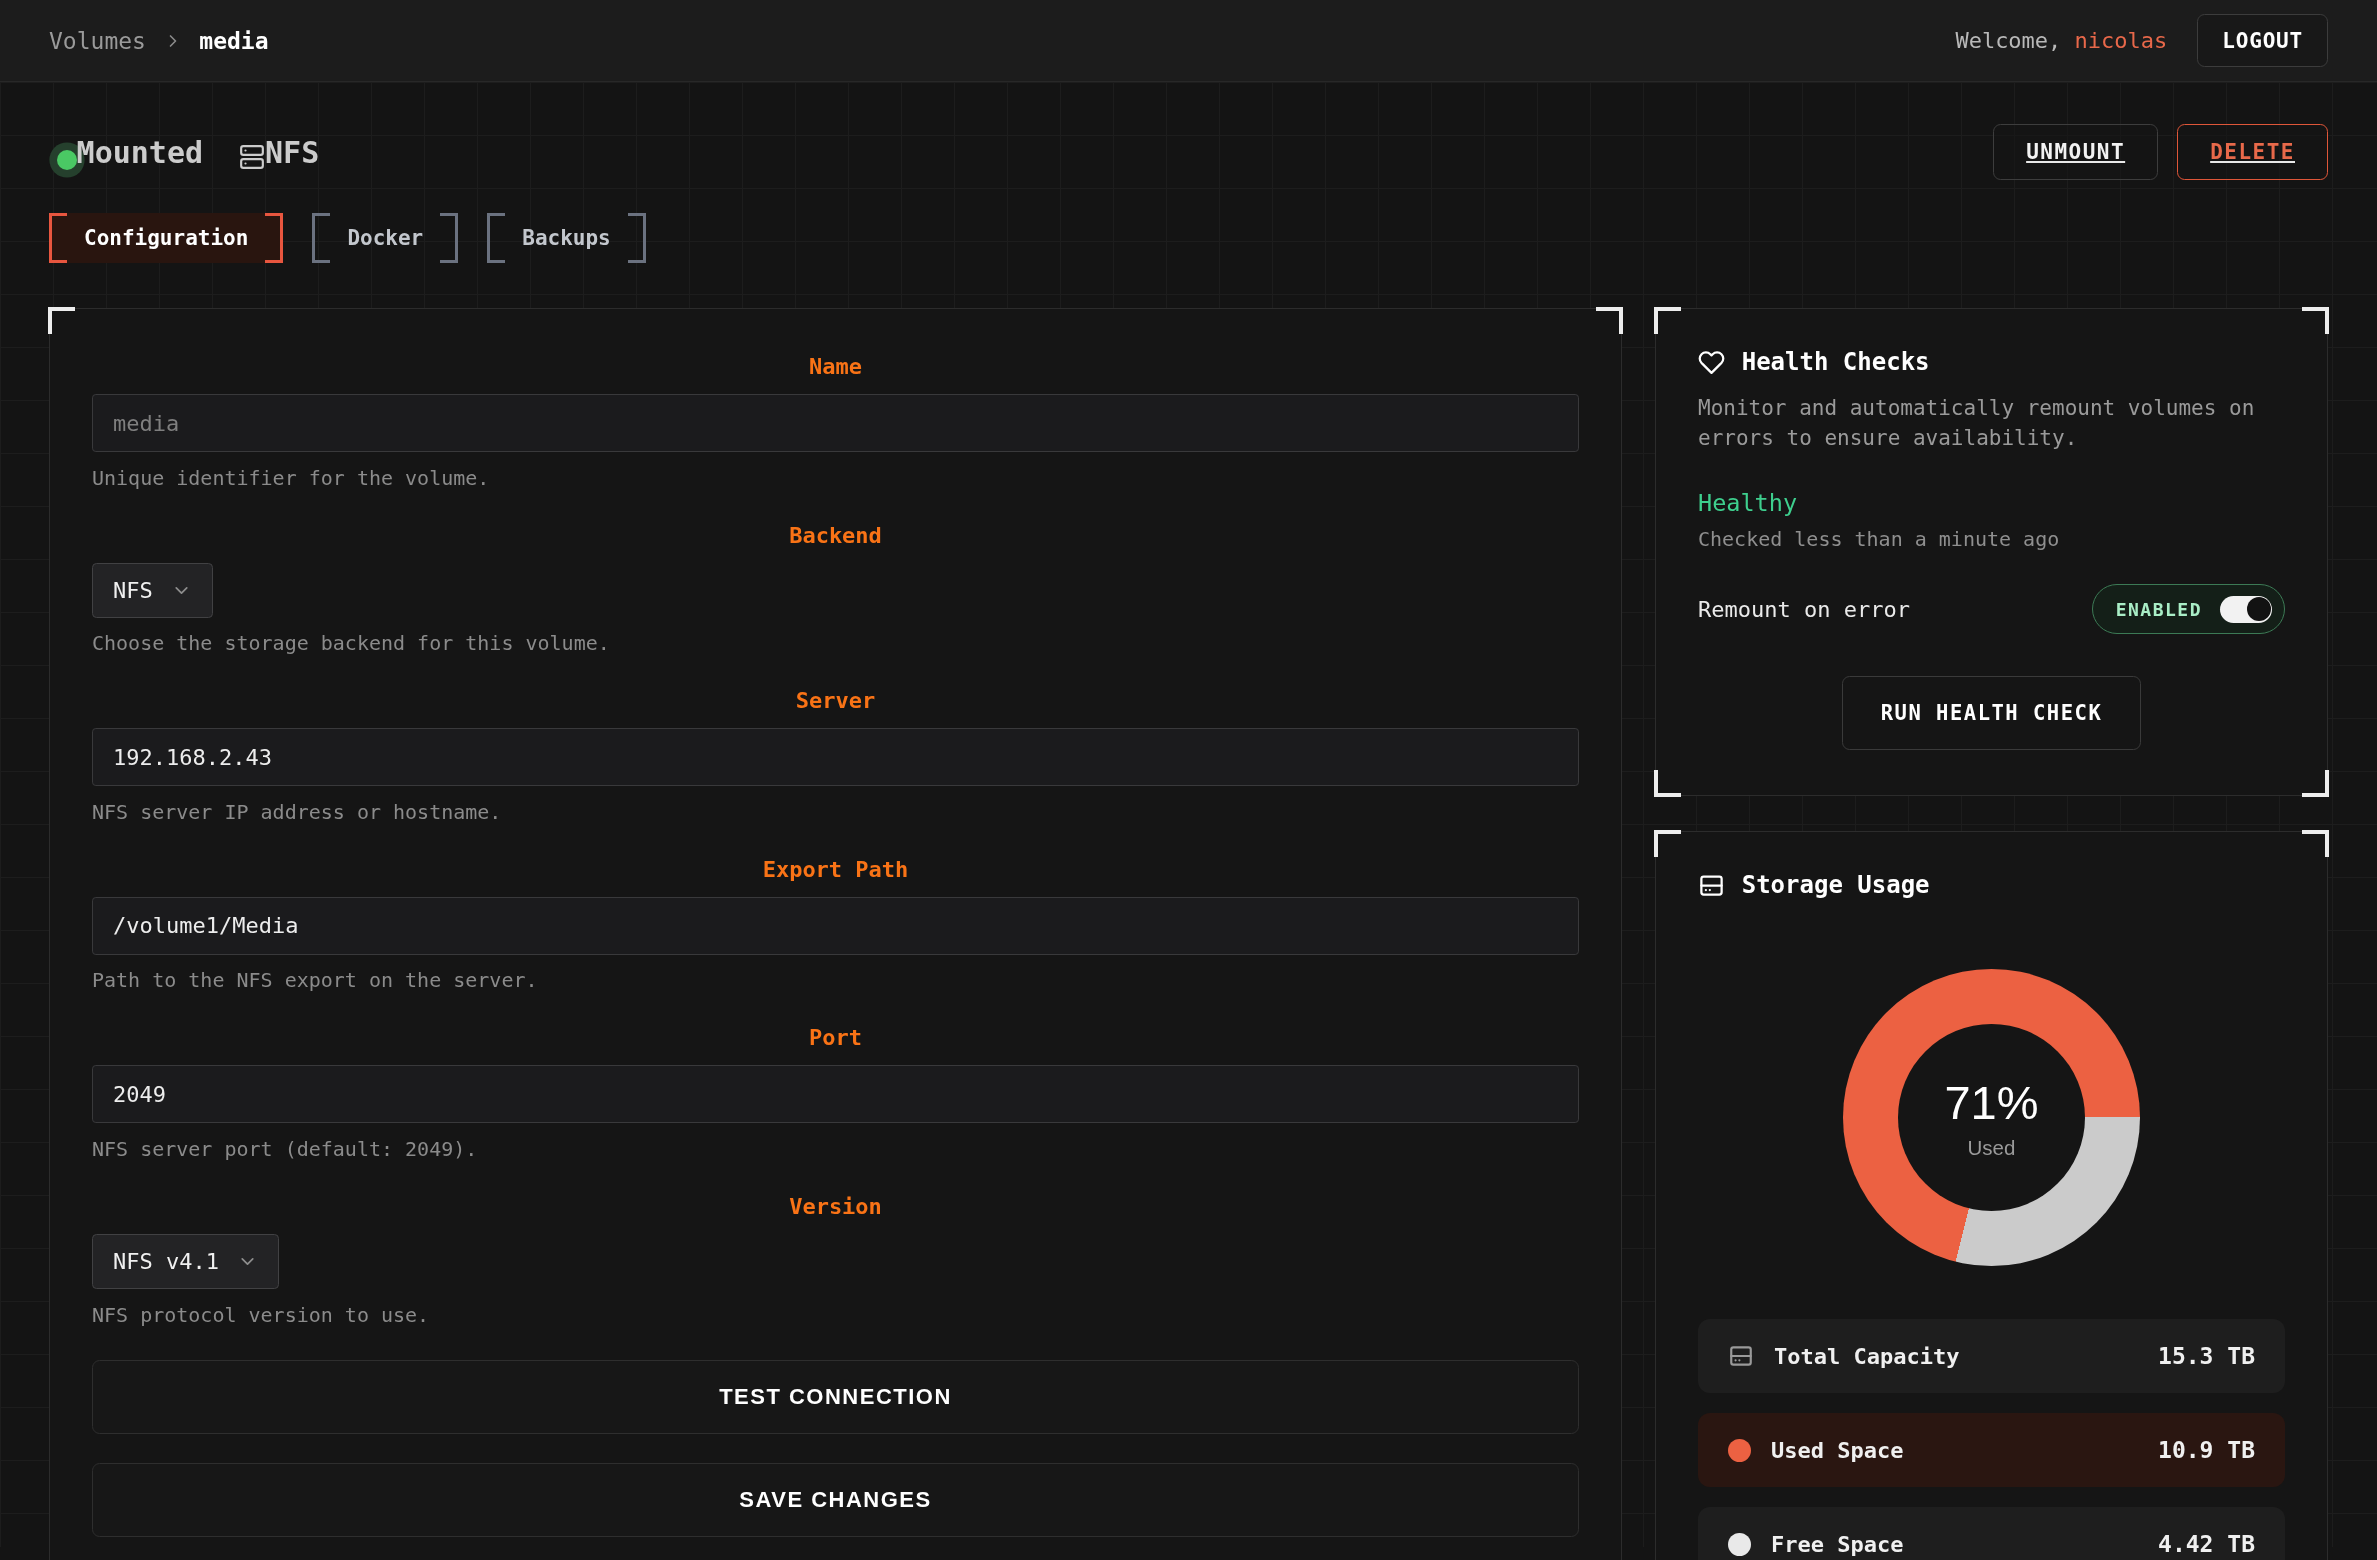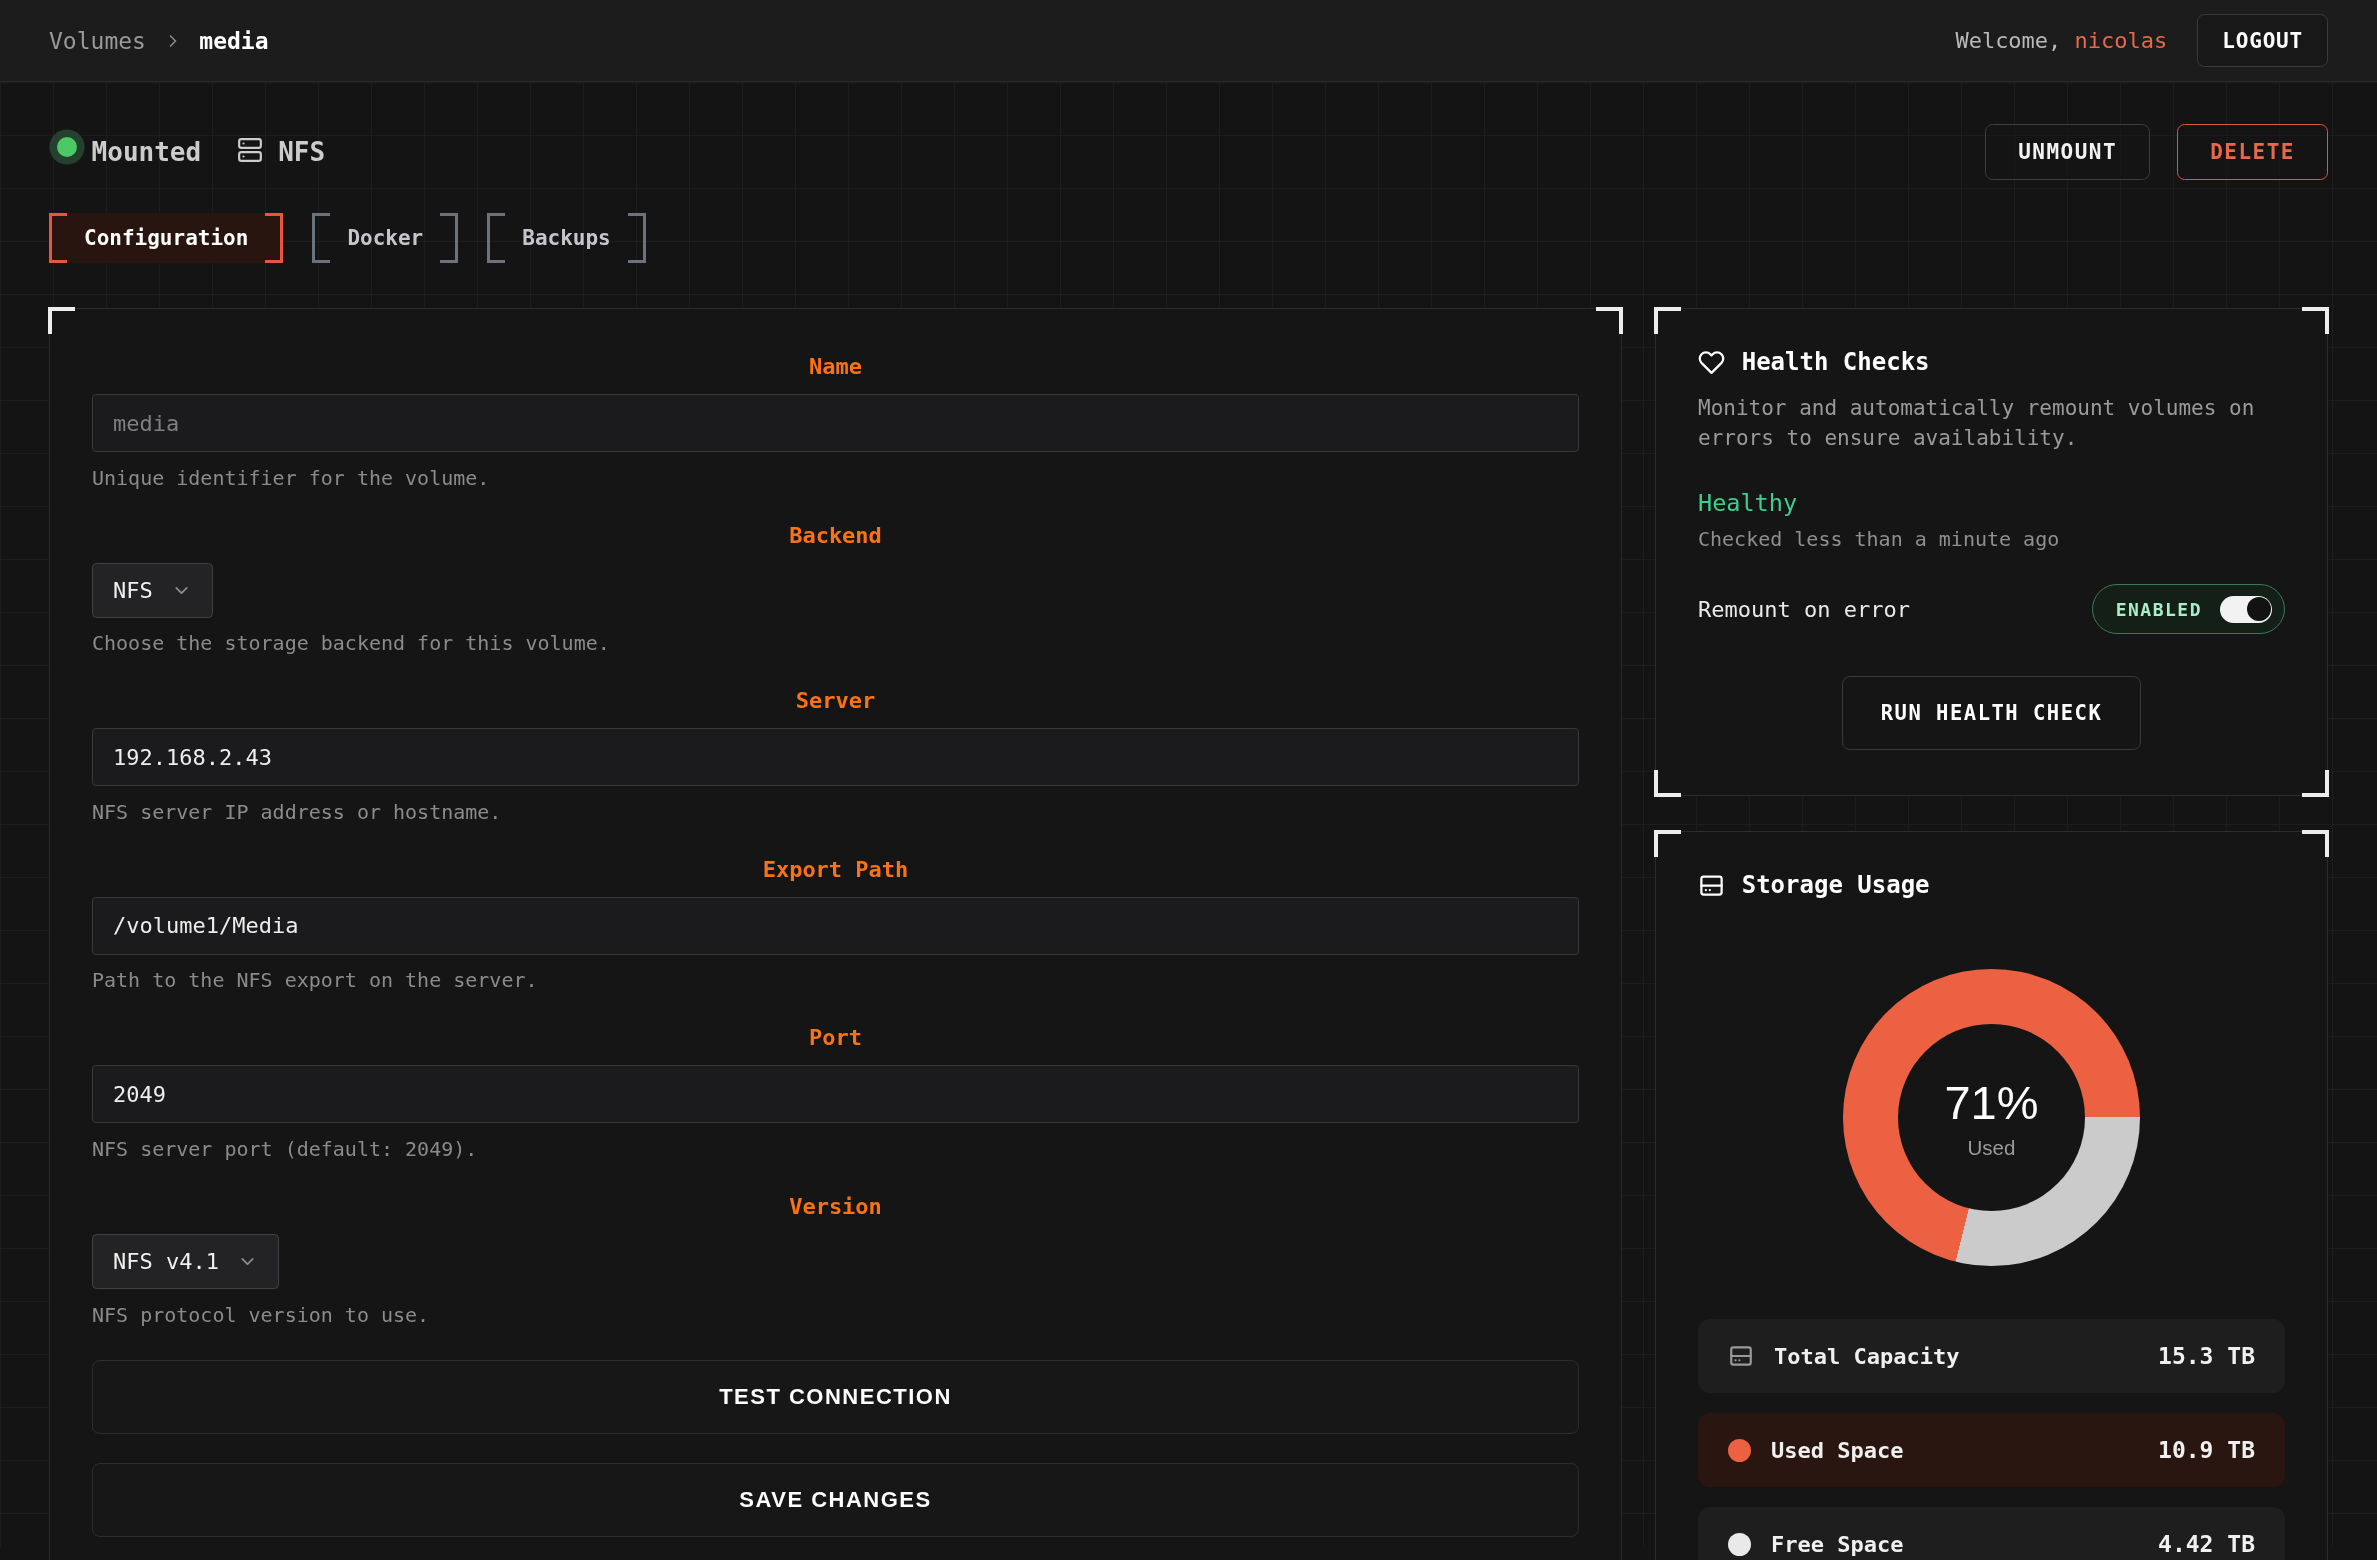--- a/index.html
+++ b/index.html
@@ -23,23 +23,23 @@
   
   .content { height:1465px; padding:42px 49px 0;
              background-color:#141414;
              background-image:linear-gradient(#1d1d1d 1.5px, transparent 1.5px),
                               linear-gradient(90deg, #1d1d1d 1.5px, transparent 1.5px);
              background-size:53px 53px; }
 
   
   .status-row { display:flex; align-items:center; justify-content:space-between; margin-bottom:33px; }
   .status-left { display:flex; align-items:center; gap:36px; }
-  .status-item { display:flex; align-items:flex-start; gap:15px; font-size:26px; font-weight:bold; color:#cccccc; }
+  .status-item { display:flex; align-items:flex-end; font-size:30px; font-weight:bold; color:#cccccc; }
   .dot-mounted { width:20px; height:20px; border-radius:50%; background:#4ac964; box-shadow:0 0 0 7.6px #25402d; margin-left:7.6px; }
-  .status-actions { display:flex; gap:27px; }
+  .status-actions { display:flex; gap:19px;text-decoration:underline; }
   .btn-outline { background:rgba(20,20,20,.55); border:1.5px solid #3d3d3d; border-radius:7.6px;
                  color:#f2f2f2; font-weight:bold; font-size:21px; letter-spacing:1.5px;
                  padding:15px 32px; font-family:inherit; cursor:pointer; }
   .btn-danger { border-color:#df5639; color:#e8694a; }
 
   
   .tabs { display:flex; gap:29px; margin-bottom:45px; }
   .tab { position:relative; height:50px; display:flex; align-items:center; justify-content:center;
          padding:0 35px; font-size:21px; font-weight:bold; color:#c3c7cd; cursor:pointer; --bc:#6b7280; }
   .tab::before, .tab::after { content:""; position:absolute; top:0; bottom:0; width:15px; }

